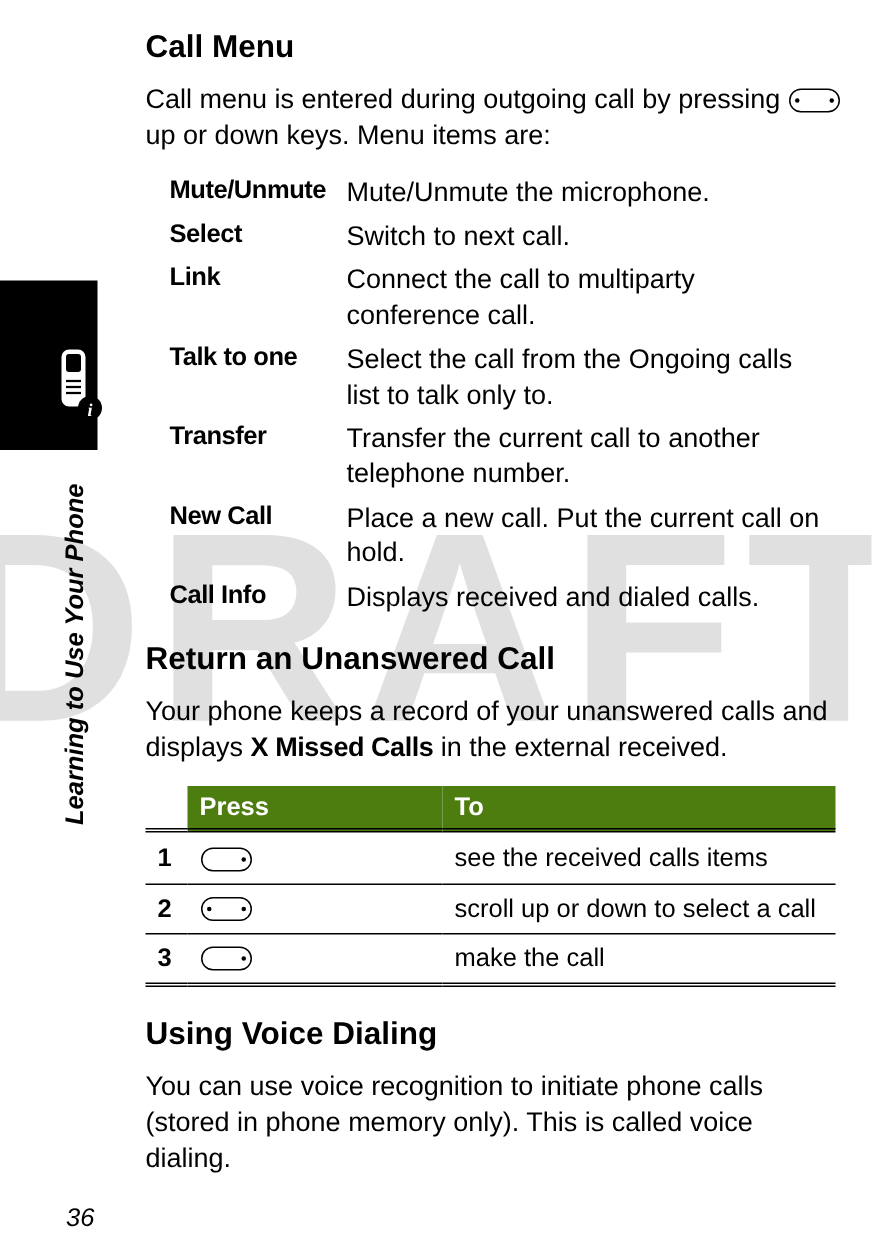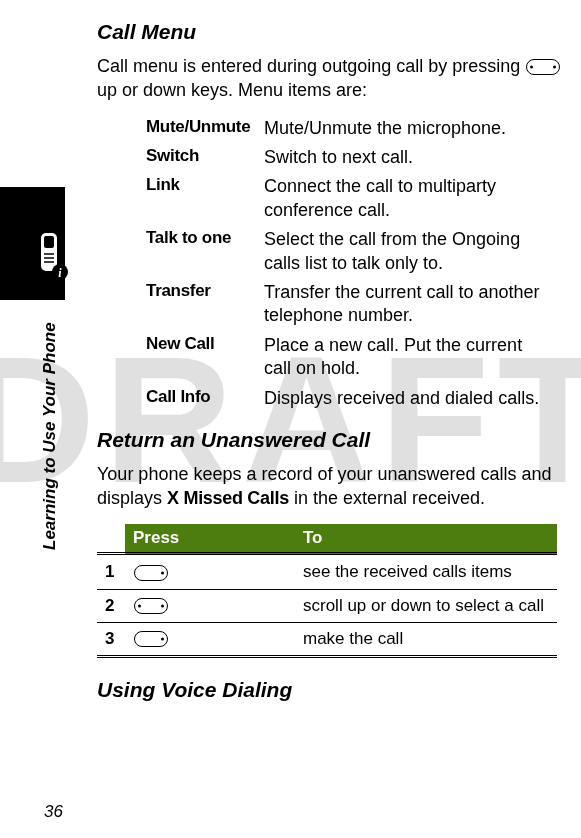--- a/index.html
+++ b/index.html
@@ -66,21 +66,20 @@
     z-index: 2;
   }
   .main {
     position: absolute;
     left: 97px;
     top: 20px;
     width: 465px;
     z-index: 2;
   }
   h2.section {
-    font-style: italic;
     font-weight: bold;
     font-size: 21px;
     margin-bottom: 10px;
   }
   .body-text {
     font-size: 18px;
     line-height: 1.35;
     margin-bottom: 14px;
   }
   .pill {
@@ -118,21 +117,20 @@
     width: 440px;
   }
   .menu-row { display: flex; margin-bottom: 6px; }
   .menu-term {
     flex: 0 0 118px;
     font-family: "Arial Narrow", Arial, sans-serif;
     font-stretch: condensed;
     font-weight: bold;
     font-size: 17px;
     letter-spacing: -0.3px;
-    margin-left: 33px;
   }
   .menu-desc {
     flex: 1;
     font-size: 18px;
     line-height: 1.3;
   }
   .cond-bold {
     font-family: "Arial Narrow", Arial, sans-serif;
     font-stretch: condensed;
     font-weight: bold;
@@ -204,21 +202,21 @@
   <p class="body-text">
     <span>Call menu is entered during outgoing call by pressing </span><span class="pill pill-dots"></span><span> up or down keys. Menu items are:</span>
   </p>
 
   <div class="menu-table">
     <div class="menu-row">
       <div class="menu-term">Mute/Unmute</div>
       <div class="menu-desc">Mute/Unmute the microphone.</div>
     </div>
     <div class="menu-row">
-      <div class="menu-term">Switch</div>
+      <div class="menu-term">Select</div>
       <div class="menu-desc">Switch to next call.</div>
     </div>
     <div class="menu-row">
       <div class="menu-term">Link</div>
       <div class="menu-desc">Connect the call to multiparty conference call.</div>
     </div>
     <div class="menu-row">
       <div class="menu-term">Talk to one</div>
       <div class="menu-desc">Select the call from the Ongoing calls list to talk only to.</div>
     </div>
@@ -262,14 +260,15 @@
       </tr>
       <tr>
         <td class="num">3</td>
         <td><span class="pill pill-dot-right"></span></td>
         <td>make the call</td>
       </tr>
     </tbody>
   </table>
 
   <h2 class="section">Using Voice Dialing</h2>
+  <p class="body-text">You can use voice recognition to initiate phone calls (stored in phone memory only). This is called voice dialing.</p>
 
 </div>
 
 </body></html>

